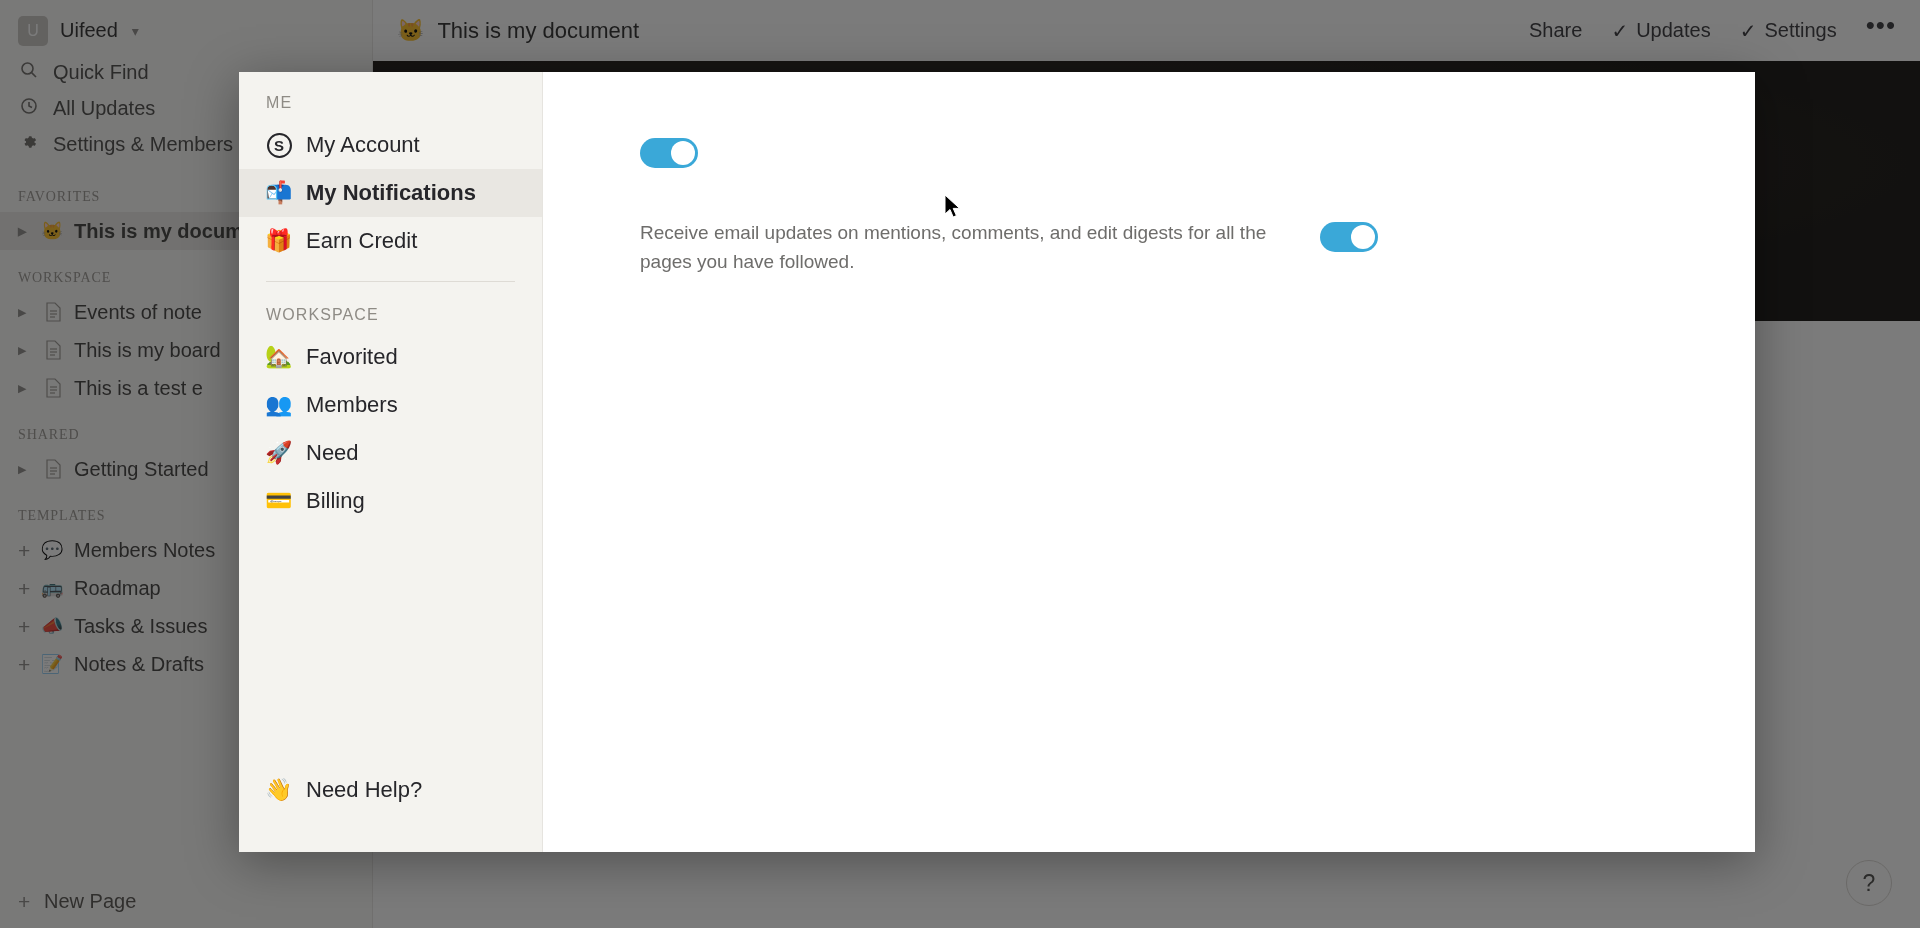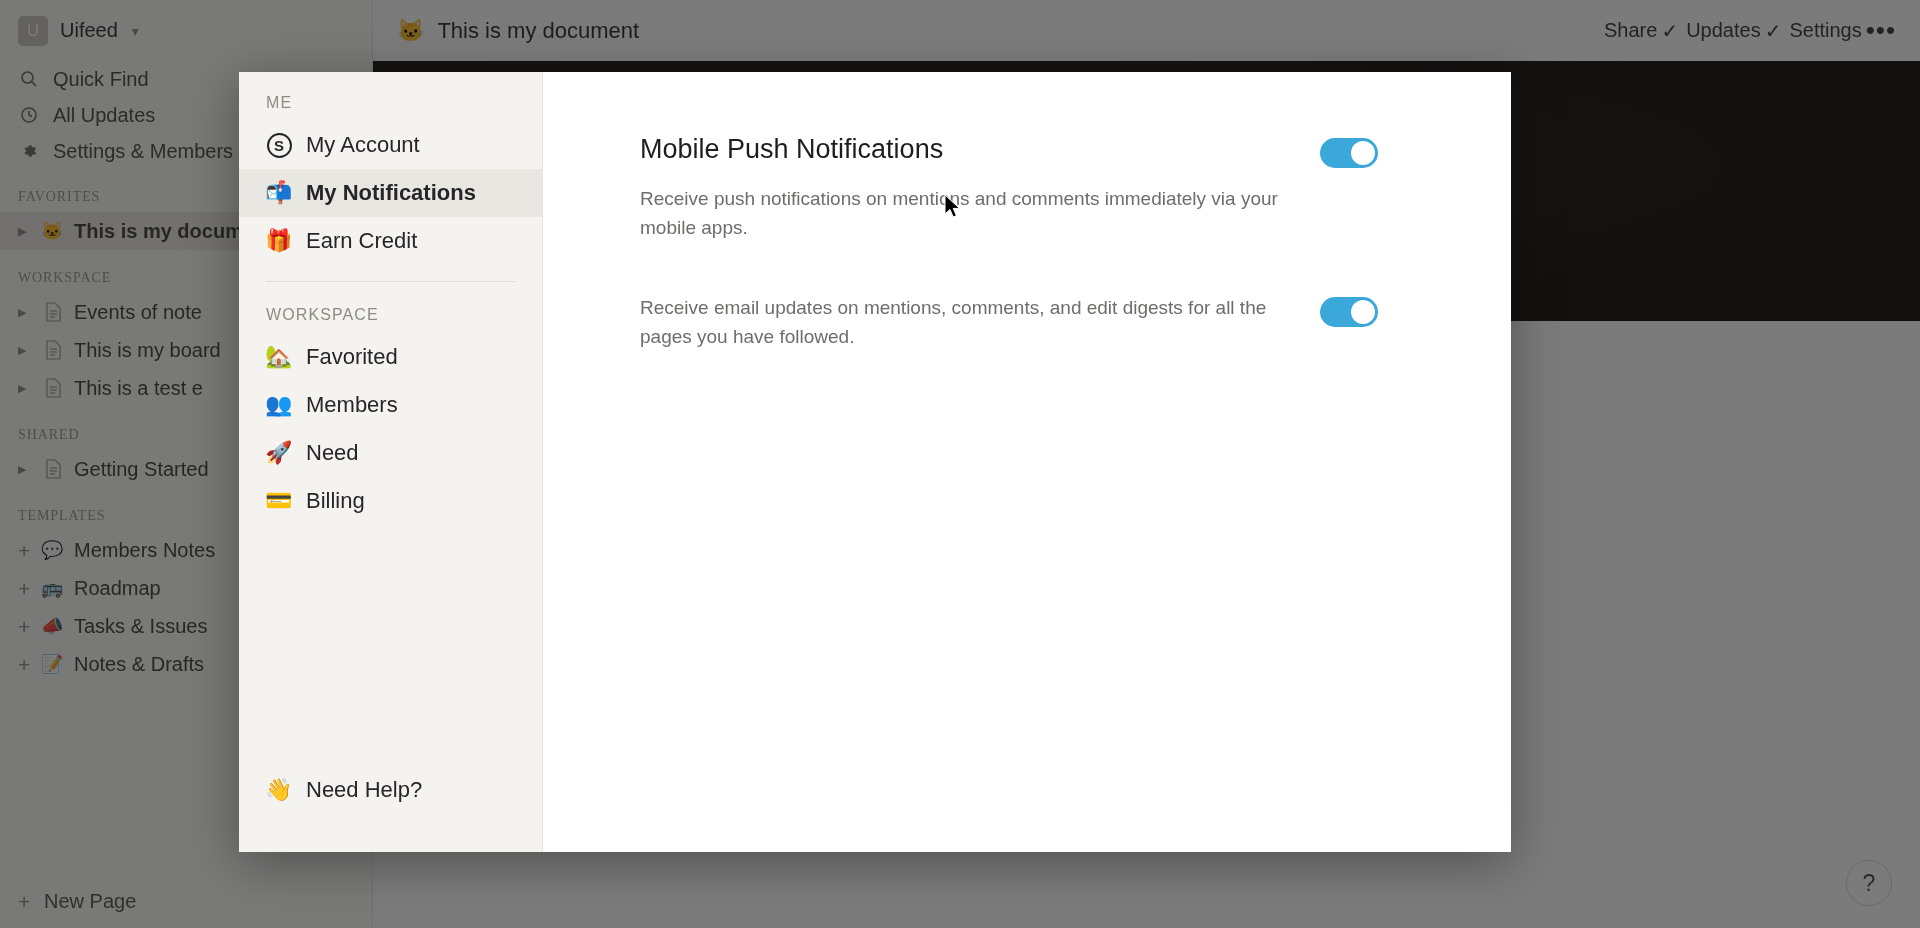--- a/index.html
+++ b/index.html
@@ -28,21 +28,21 @@
   .ws-logo {
     width: 30px; height: 30px; border-radius: 5px;
     background: #c9c6c2; color: #fff;
     display: flex; align-items: center; justify-content: center;
     font-size: 16px; font-weight: 400;
   }
   .ws-name { font-size: 20px; color: #2d2d2d; font-weight: 400; }
   .ws-caret { font-size: 14px; color: #8d8b88; margin-left: 2px; }
 
   .nav-row {
-    height: 36px; display: flex; align-items: center;
+    height: 36px; display: flex; align-items: flex-start;
     padding: 0 18px; gap: 13px;
     font-size: 20px; color: #4a4947;
     white-space: nowrap;
   }
   .nav-row .ico { width: 22px; display: flex; justify-content: center; align-items: center; color:#6d6b68; }
 
   .sec-label {
     font-size: 14px; letter-spacing: .9px; color: #9b9893;
     padding: 0 18px; margin: 20px 0 7px; font-weight: 400; font-family: Liberation Serif, serif;
   }
@@ -63,21 +63,21 @@
     background: #fbfaf9;
   }
 
   
   #main { flex: 1; position: relative; background: #fff; overflow: hidden; }
   #topbar {
     height: 61px; display: flex; align-items: center;
     padding: 0 24px; gap: 0; background: #fff;
   }
   #doc-title { display: flex; align-items: center; gap: 13px; font-size: 22px; color: #2d2d2d; }
-  #topbar-actions { margin-left: auto; display: flex; align-items: center; gap: 4px; font-size: 20px; color: #36353a; }
+  #topbar-actions { margin-left: auto; display: flex; align-items: flex-start; gap: 29px; font-size: 20px; color: #36353a; }
   .tb-item { display: flex; align-items: center; gap: 8px; }
   .chk { font-size: 20px; }
   .dots { font-size: 26px; letter-spacing: 1px; line-height: 0.5; }
 
   #hero {
     height: 260px; background: #171310;
     background-image: radial-gradient(ellipse at 30% 40%, #2a221c 0%, #120f0c 70%);
   }
   #doc-body { padding: 60px 0 0 590px; }
   .doc-line {
@@ -91,21 +91,21 @@
     border: 1px solid #d9d6d2; background: #fff;
     display: flex; align-items: center; justify-content: center;
     font-size: 23px; color: #4a4947;
   }
 
   
   #scrim { position: absolute; inset: 0; background: rgba(20,20,20,0.56); }
 
   #modal {
     position: absolute; left: 239px; top: 72px;
-    width: 1272px; height: 780px;
+    width: 1516px; height: 780px;
     background: #fff; display: flex;
     box-shadow: 0 10px 48px rgba(0,0,0,0.35);
     overflow: hidden;
   }
   #modal-nav {
     width: 304px; flex: 0 0 304px; background: #f4f3ef;
     border-right: 1px solid #e6e4df;
     display: flex; flex-direction: column; padding-top: 22px;
     position: relative;
   }
@@ -353,24 +353,20 @@
 
       <div class="m-row" id="need-help">
         <span class="m-ico">👋</span>
         <span>Need Help?</span>
       </div>
     </div>
 
     <div id="modal-body">
 
       <div class="setting">
-        <div class="setting-text">
-          <div class="setting-title">Mobile Push Notifications</div>
-          <div class="setting-desc">Receive push notifications on mentions and comments immediately via your mobile apps.</div>
-        </div>
         <div class="toggle">
           <div class="knob"></div>
         </div>
       </div>
 
       <div class="setting">
         <div class="setting-text">
           <div class="setting-desc">Receive email updates on mentions, comments, and edit digests for all the pages you have followed.</div>
         </div>
         <div class="toggle">

